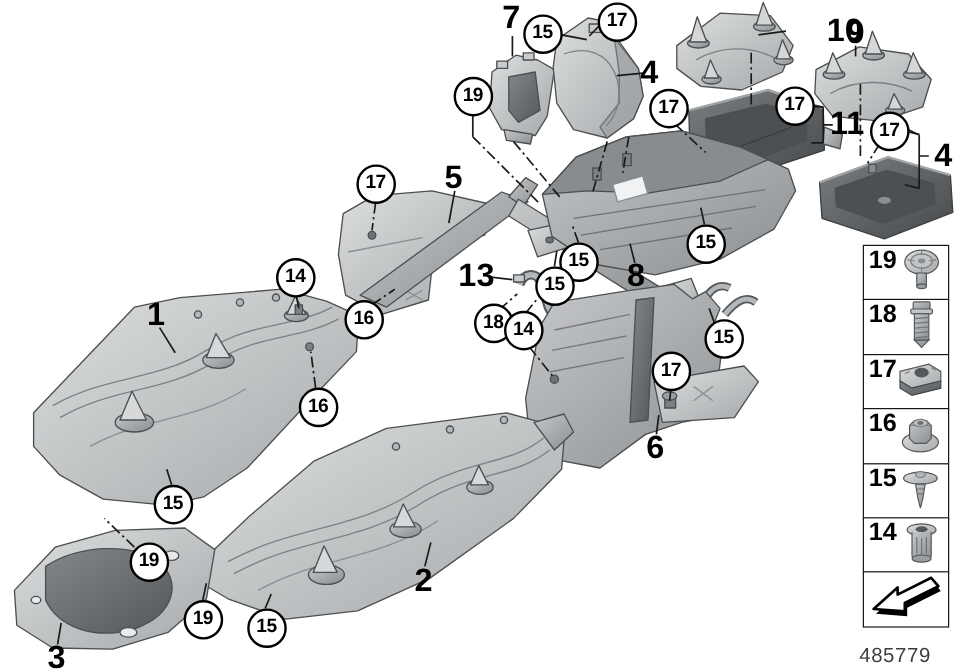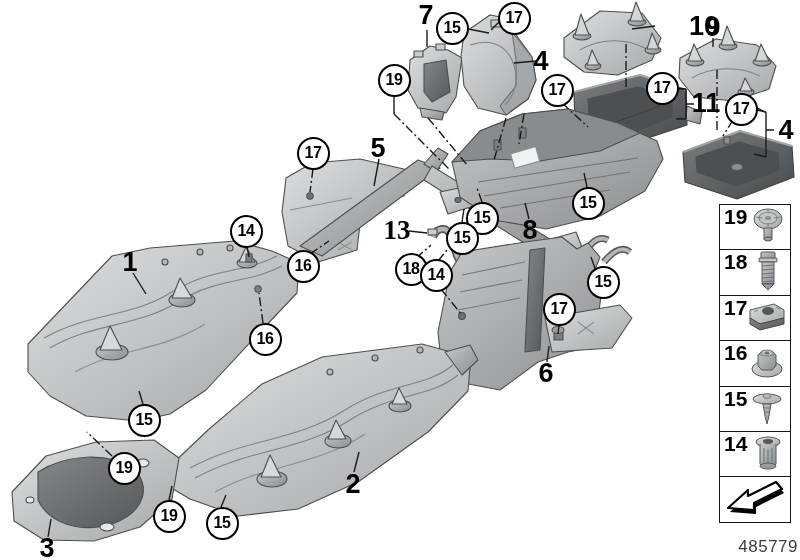--- a/index.html
+++ b/index.html
@@ -11,21 +11,21 @@
     border:2.6px solid #000;border-radius:50%;background:#fff;display:flex;align-items:center;
     justify-content:center;font-weight:bold;font-size:16px;color:#000;letter-spacing:-.5px;pointer-events:auto}
   .part-label{position:absolute;transform:translate(-50%,-50%);font-weight:bold;font-size:27px;
     color:#000;pointer-events:auto;line-height:1}
   #legend{position:absolute;left:719px;top:204px;width:72px}
   .legend-box{position:relative;width:72px;height:47px;border:1.6px solid #161616;background:#fff;margin-top:-1.6px}
   .legend-box:first-child{margin-top:0}
   .legend-num{position:absolute;left:4px;top:0;font-weight:bold;font-size:21px;color:#000}
   .legend-icon{position:absolute;right:2px;top:50%;transform:translateY(-50%)}
   .arrow-icon-wrap{position:absolute;left:50%;top:50%;transform:translate(-50%,-50%)}
-  #footer-number{position:absolute;left:716px;top:537px;width:82px;text-align:right;
+  #footer-number{position:absolute;left:716px;top:537px;width:82px;text-align:left;
     font-size:17px;color:#3d3d3d;letter-spacing:.5px}
 </style>
 </head>
 <body>
 
 <div id="stage">
 
   <svg id="diagram-svg" width="800" height="560" viewBox="0 0 800 560">
     <defs>
       <linearGradient id="gLight" x1="0" y1="0" x2="1" y2="1">
@@ -243,21 +243,21 @@
   </svg>
 
   <div id="annotation-layer">
       <div class="part-label" style="left: 426px; top: 15px;">7</div>
       <div class="part-label" style="left: 541px; top: 61px;">4</div>
       <div class="part-label" style="left: 704px; top: 26px;">10</div>
       <div class="part-label" style="left: 713px; top: 27px;">9</div>
       <div class="part-label" style="left: 706px; top: 103px;">11</div>
       <div class="part-label" style="left: 786px; top: 130px;">4</div>
       <div class="part-label" style="left: 378px; top: 148px;">5</div>
-      <div class="part-label" style="left: 397px; top: 230px; font-family: Liberation Serif, serif;">13</div>
+      <div class="part-label" style="left: 397px; top: 230px;">13</div>
       <div class="part-label" style="left: 530px; top: 230px;">8</div>
       <div class="part-label" style="left: 130px; top: 262px;">1</div>
       <div class="part-label" style="left: 546px; top: 373px;">6</div>
       <div class="part-label" style="left: 353px; top: 484px;">2</div>
       <div class="part-label" style="left: 47px; top: 548px;">3</div>
       <div class="callout" style="left: 452px; top: 28px;">15</div>
       <div class="callout" style="left: 514px; top: 18px;">17</div>
       <div class="callout" style="left: 394px; top: 80px;">19</div>
       <div class="callout" style="left: 557px; top: 90px;">17</div>
       <div class="callout" style="left: 662px; top: 88px;">17</div>

